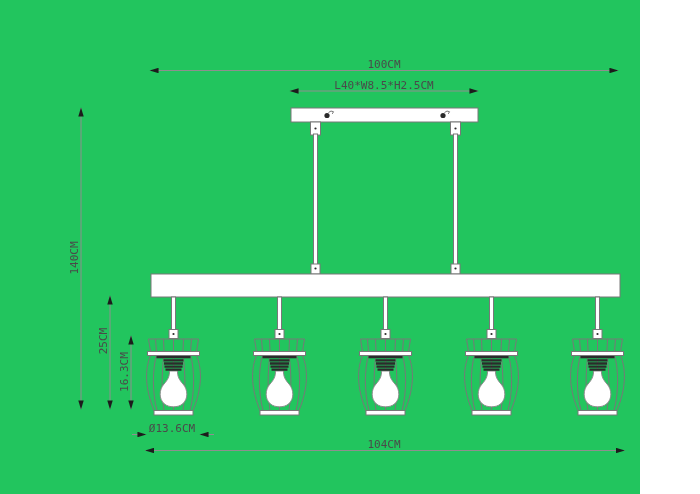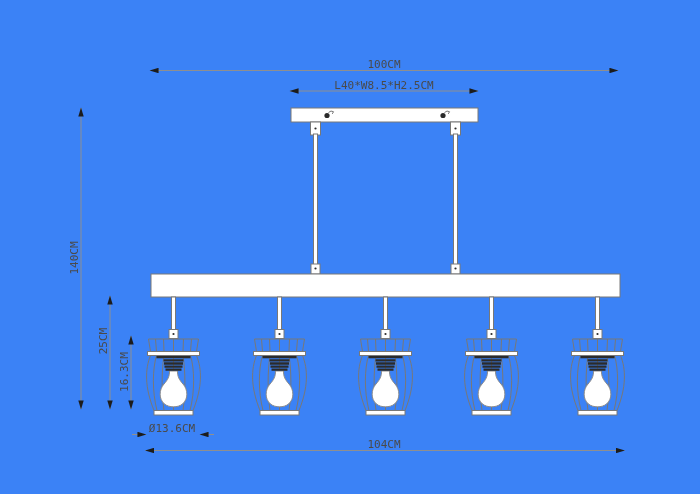--- a/index.html
+++ b/index.html
@@ -1,16 +1,16 @@
 <!DOCTYPE html>
 <html><head>
 <meta charset="utf-8">
 <style>
   html,body{margin:0;padding:0;background:#ffffff;}
-  .canvas{position:relative;width:700px;height:494px;background:#3b82f6;overflow:hidden;
+  .canvas{position:relative;width:640px;height:494px;background:#22c55e;overflow:hidden;
           font-family:"DejaVu Sans Mono", monospace;text-decoration:underline;}
   svg text{font-family:"DejaVu Sans Mono", monospace;font-size:11px;fill:#4a4a4a;letter-spacing:0;}
   .dimline{stroke:#8f8f8f;stroke-width:1;fill:none;}
   .thin{stroke:#787878;stroke-width:1;fill:none;}
   .thinf{stroke:#787878;stroke-width:1;fill:#ffffff;}
   .dark{fill:#2b2b2b;}
 </style>
 </head>
 <body>
 

